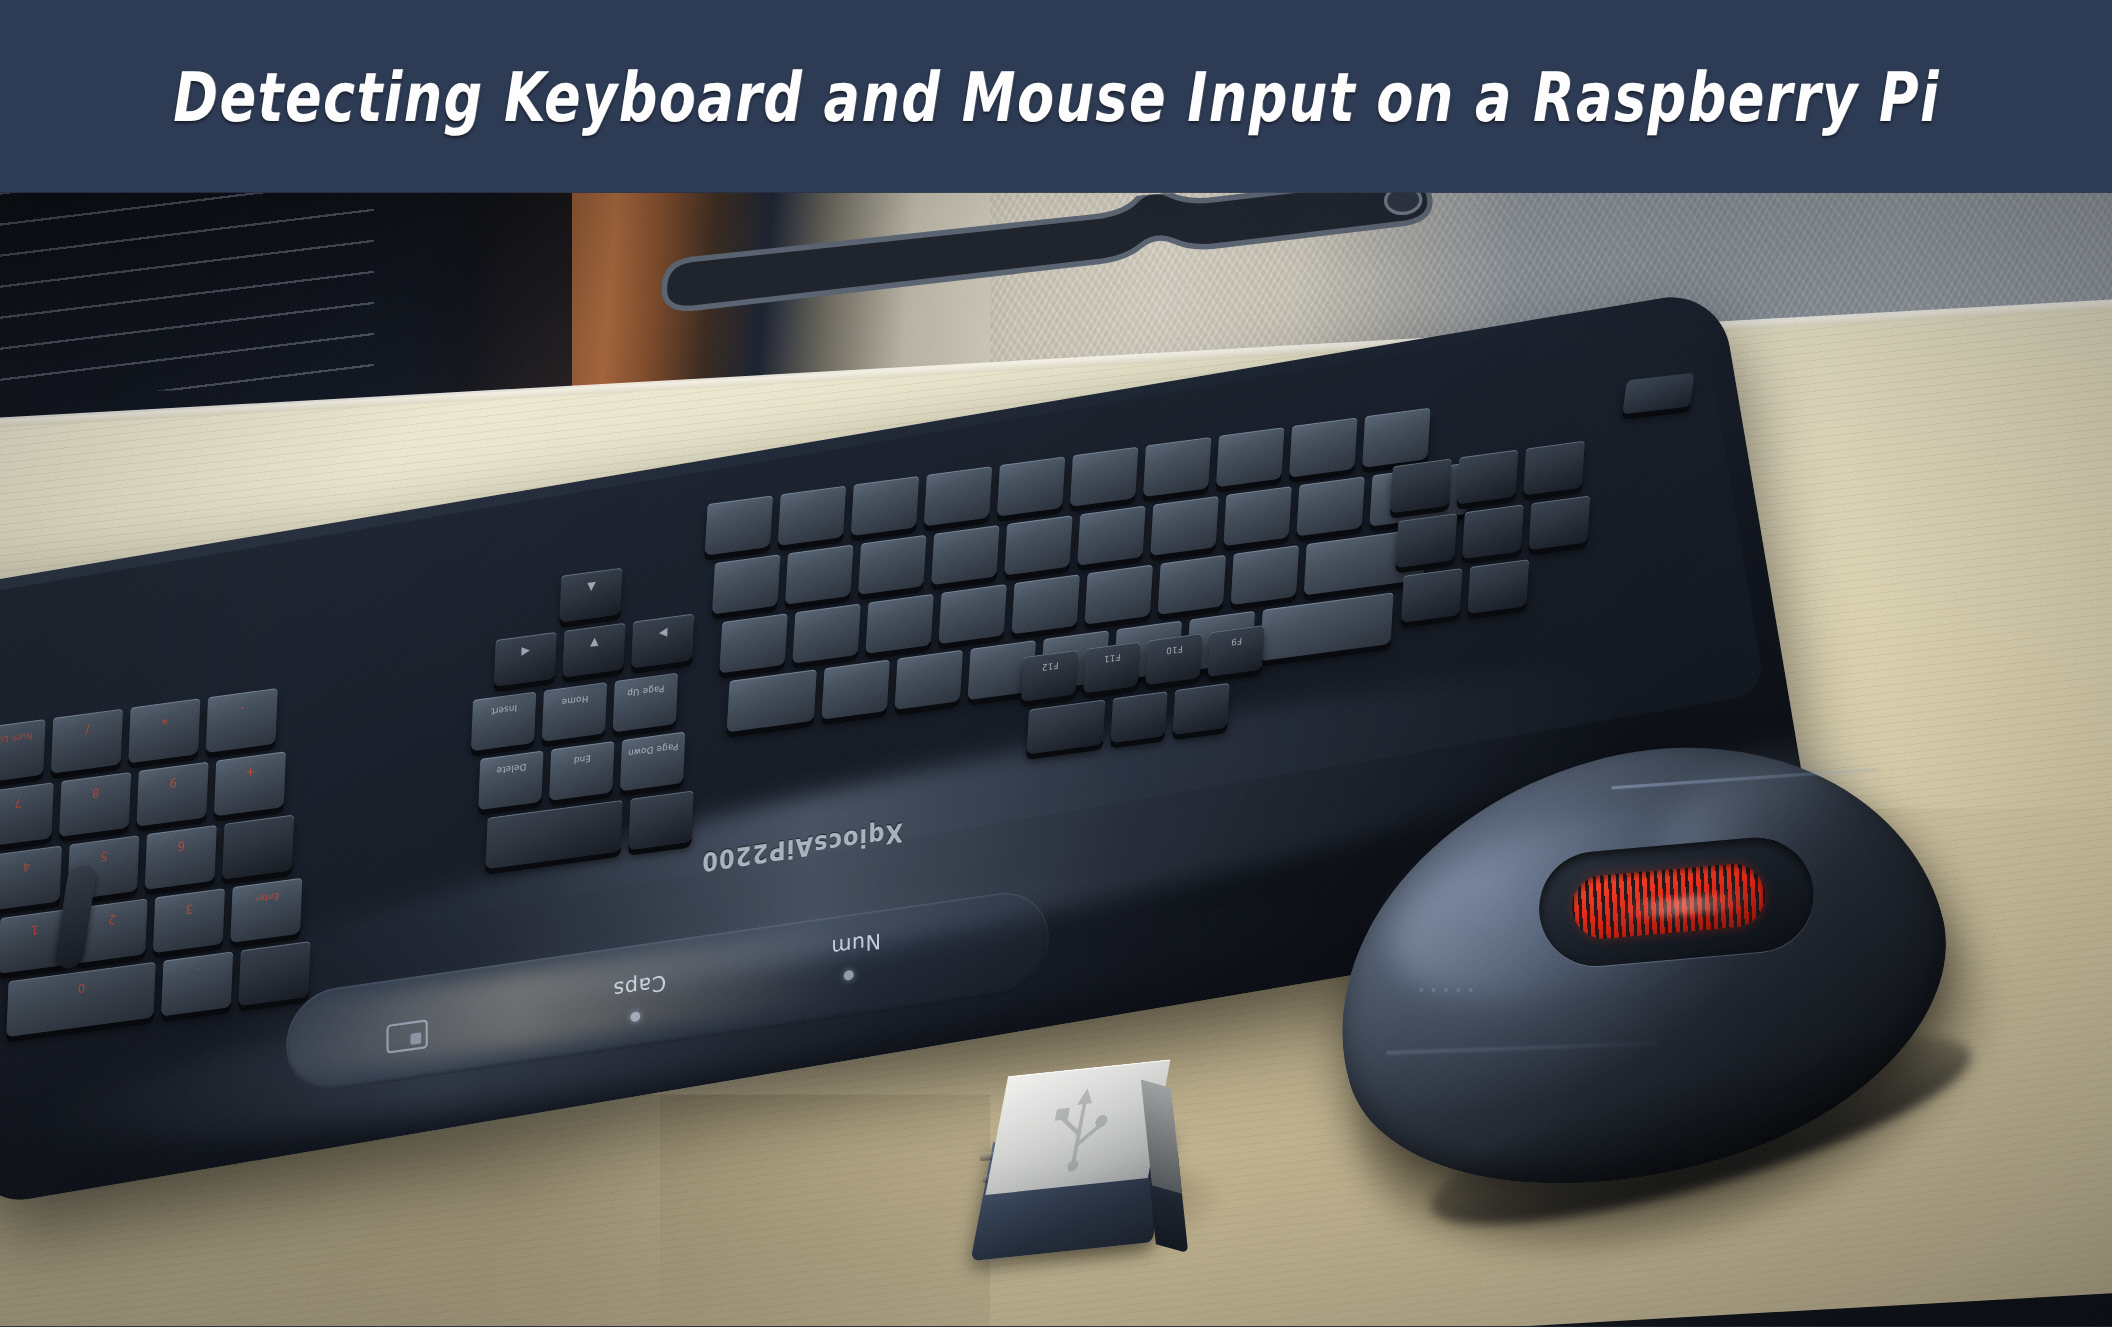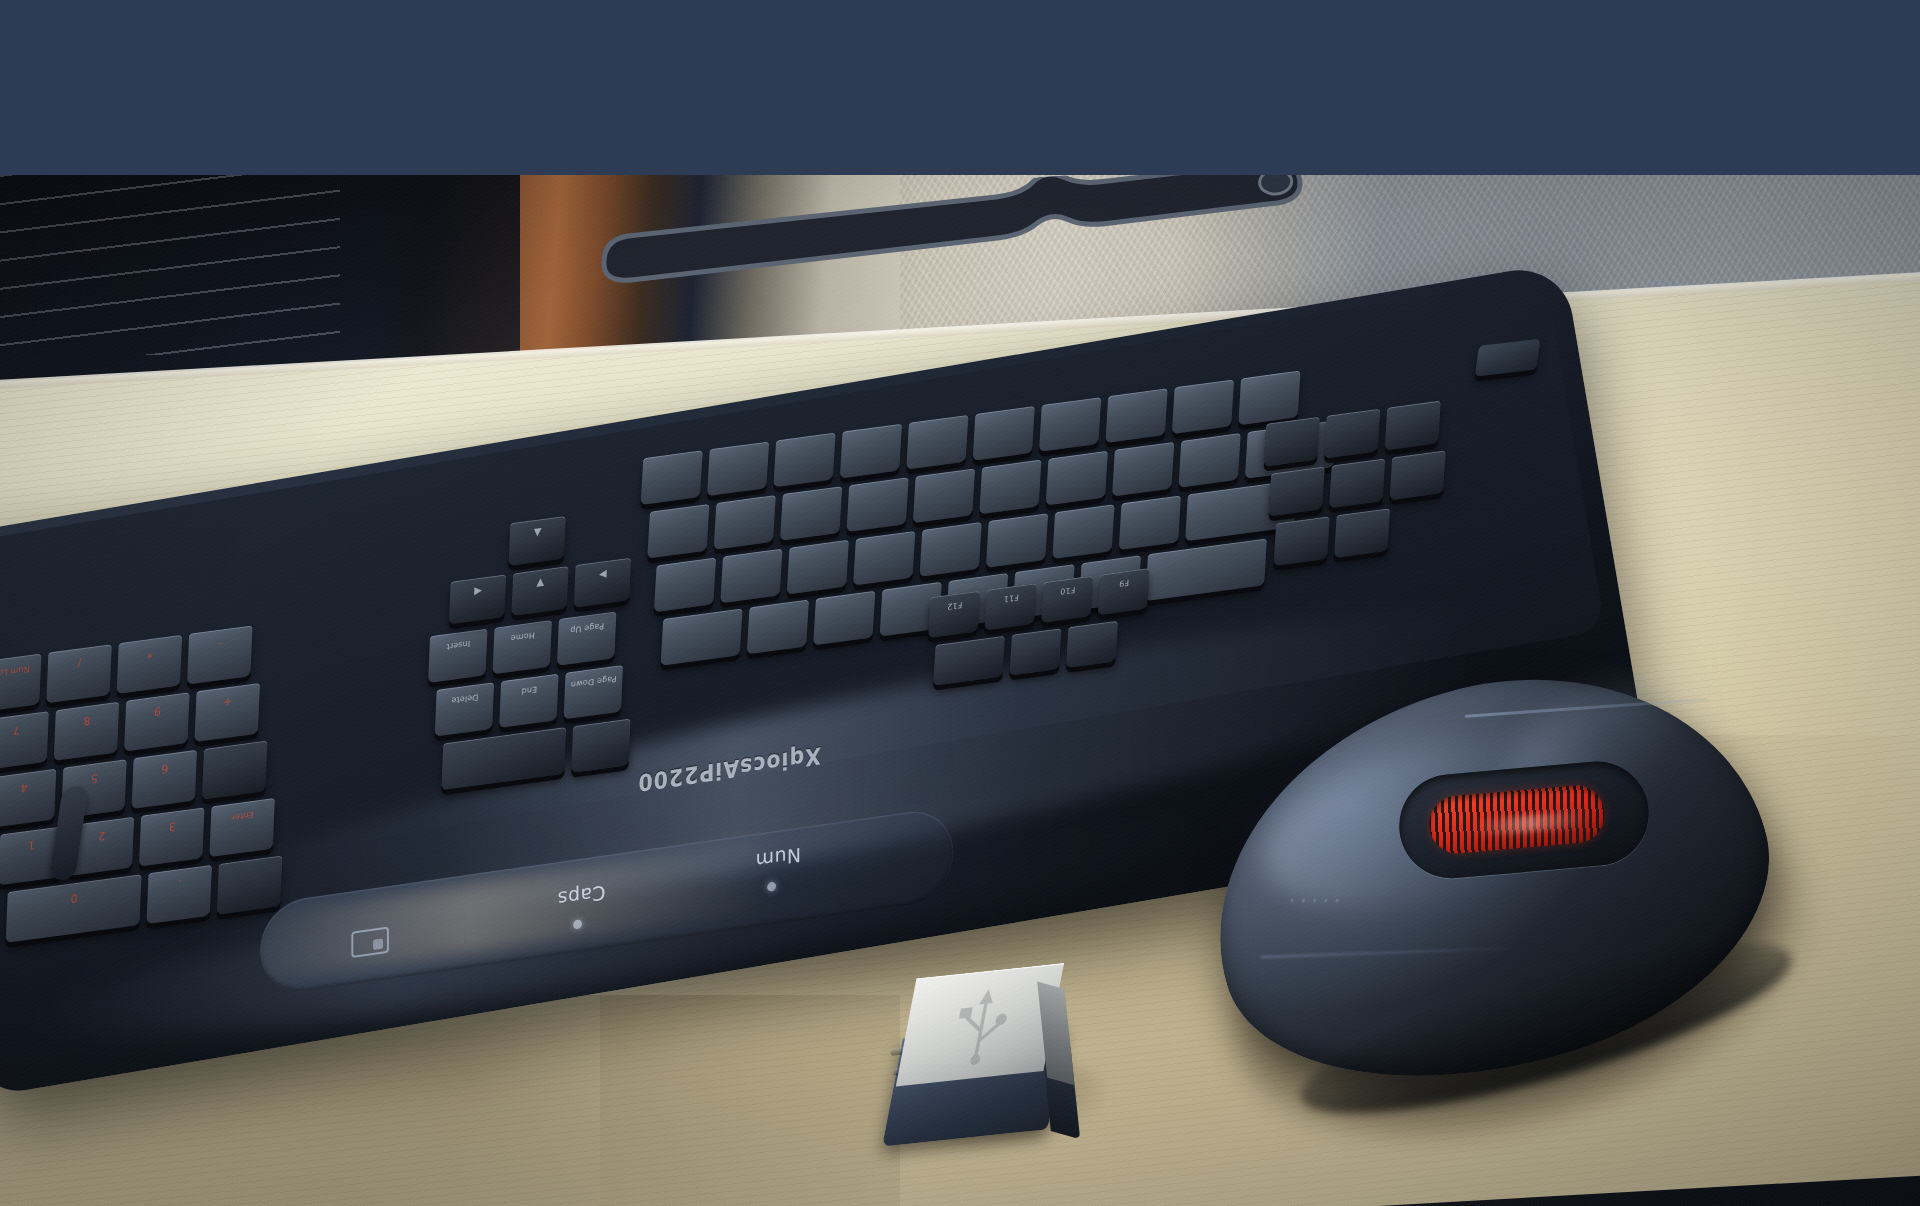--- a/index.html
+++ b/index.html
@@ -432,20 +432,23 @@
       repeating-linear-gradient(37deg, rgba(255,255,255,.014) 0 1px, rgba(0,0,0,.014) 1px 2px),
       repeating-linear-gradient(121deg, rgba(255,255,255,.012) 0 1px, rgba(0,0,0,.012) 1px 2px);
     pointer-events:none;
   }
 </style>
 </head>
 <body>
 
 <div id="page">
 
+  <div id="banner">
+    <div id="banner-title">Detecting Keyboard and Mouse Input on a Raspberry Pi</div>
+  </div>
 
   <div id="photo">
 
     <div class="layer" id="bg-wall"></div>
     <div class="layer" id="bg-wall-texture"></div>
     <div class="layer" id="bg-shade-left"></div>
     <div class="layer" id="bg-blind-lines"></div>
     <div class="layer" id="bg-window-sill"></div>
 
     <div class="layer" id="desk"></div>

